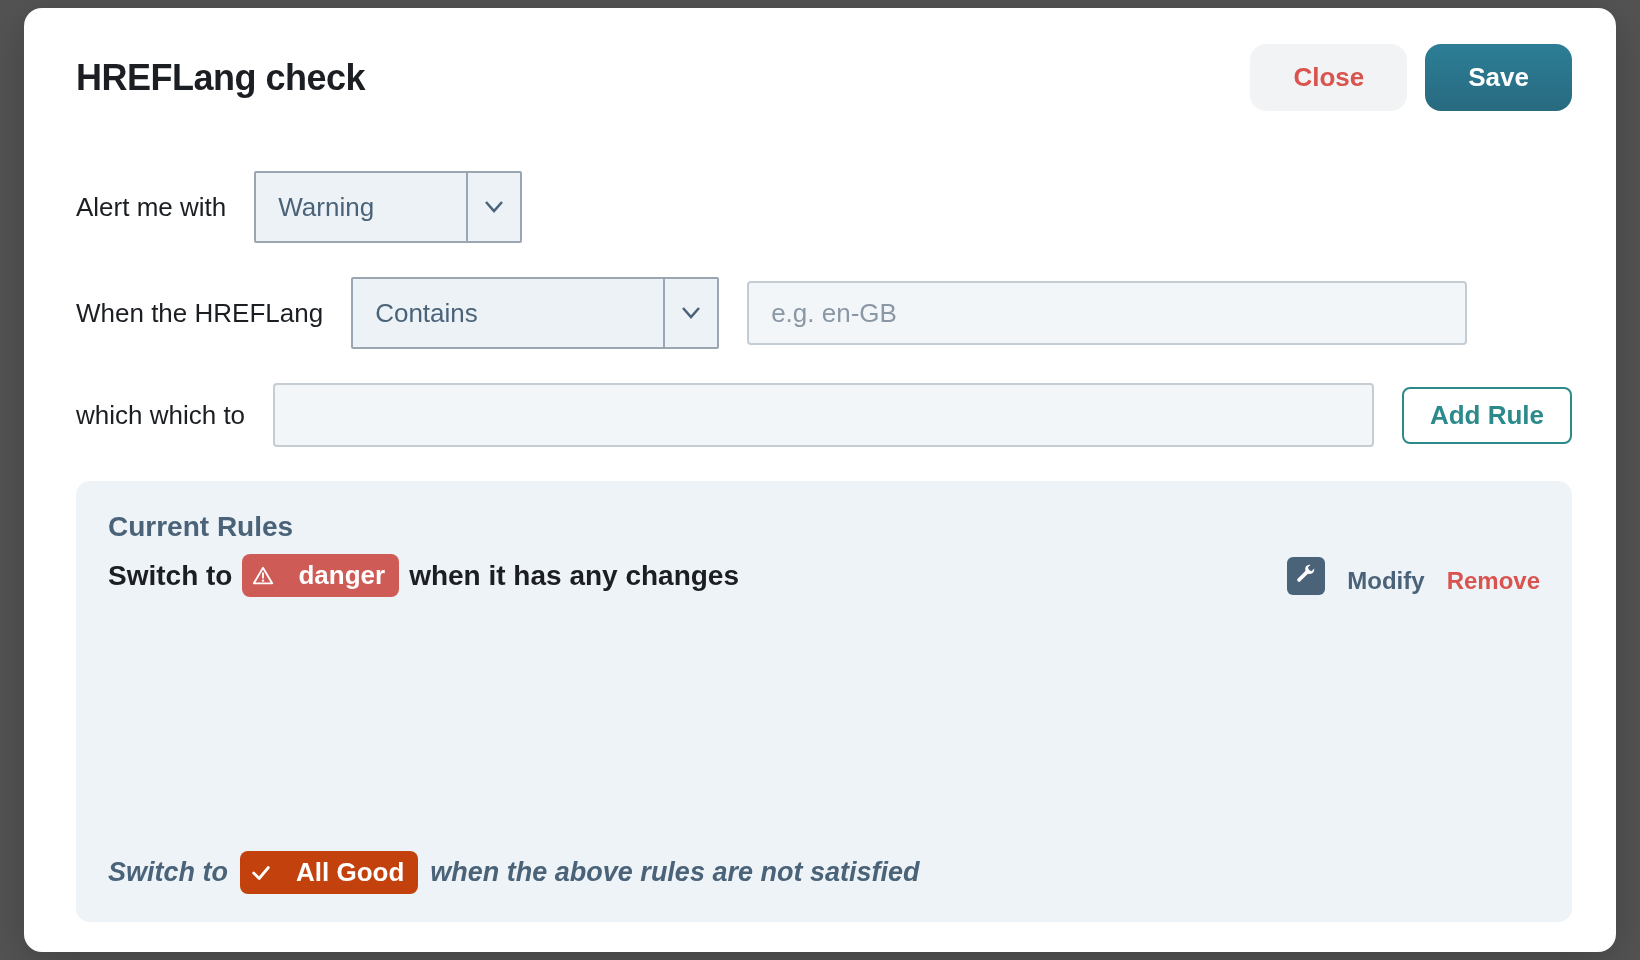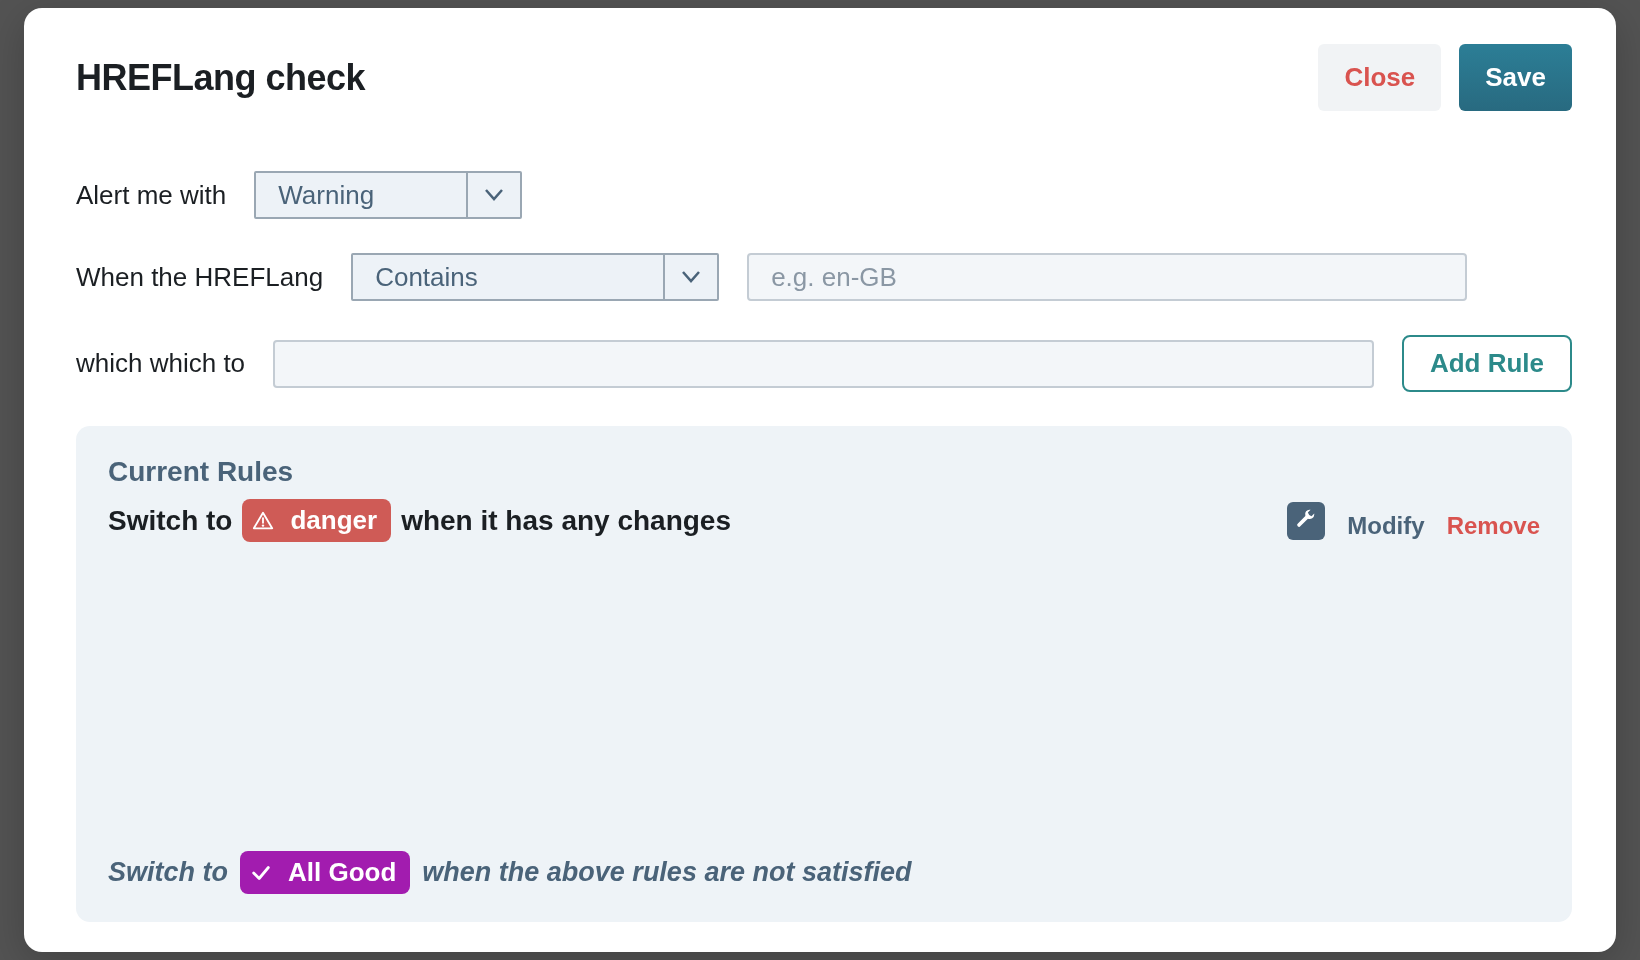--- a/index.html
+++ b/index.html
@@ -44,24 +44,24 @@
       font-weight: 700;
       color: #1b1f23;
       letter-spacing: -0.5px;
     }
     .header-actions {
       display: flex;
       gap: 18px;
     }
     .btn {
       border: none;
-      border-radius: 6px;
-      font-size: 26px;
-      font-weight: 600;
-      padding: 18px 26px;
+      border-radius: 16px;
+      font-size: 26px;
+      font-weight: 600;
+      padding: 18px 43px;
       cursor: pointer;
       font-family: inherit;
     }
     .btn-close {
       background: #f1f3f5;
       color: #d9534f;
     }
     .btn-save {
       background: linear-gradient(180deg, #2c7e96 0%, #286a80 100%);
       background-color: #2d6f86;
@@ -77,21 +77,21 @@
       font-size: 26px;
       color: #1b1f23;
       white-space: nowrap;
     }
     .select-wrap {
       display: flex;
       border: 2px solid #9aa7b3;
       background: #edf2f7;
       border-radius: 2px;
       align-items: stretch;
-      height: 48px;
+      height: 72px;
     }
     .select-value {
       display: flex;
       align-items: center;
       padding: 0 22px;
       font-size: 26px;
       color: #4a6379;
       font-weight: 500;
       min-width: 210px;
     }
@@ -104,21 +104,21 @@
       display: flex;
       align-items: center;
       justify-content: center;
     }
     .caret-icon svg {
       width: 18px;
       height: 12px;
       display: block;
     }
     .text-input {
-      height: 48px;
+      height: 64px;
       border: 2px solid #c4ccd4;
       background: #f3f6f9;
       border-radius: 4px;
       font-size: 26px;
       padding: 0 22px;
       font-family: inherit;
       color: #333;
       flex: 1;
     }
     .text-input::placeholder {
@@ -164,32 +164,32 @@
       align-items: center;
       gap: 10px;
       flex-wrap: wrap;
     }
     .rule-text .plain {
       font-weight: 600;
     }
     .badge {
       display: inline-flex;
       align-items: center;
-      gap: 16px;
+      gap: 24px;
       border-radius: 8px;
       padding: 6px 14px 6px 10px;
       font-size: 26px;
       font-weight: 600;
       color: #fff;
     }
     .badge-danger {
       background: #cf5b56;
     }
     .badge-good {
-      background: #a21caf;
+      background: #c2410c;
       align-items: center;
     }
     .badge svg {
       width: 22px;
       height: 22px;
       display: block;
     }
     .rule-actions {
       display: flex;
       align-items: flex-end;

